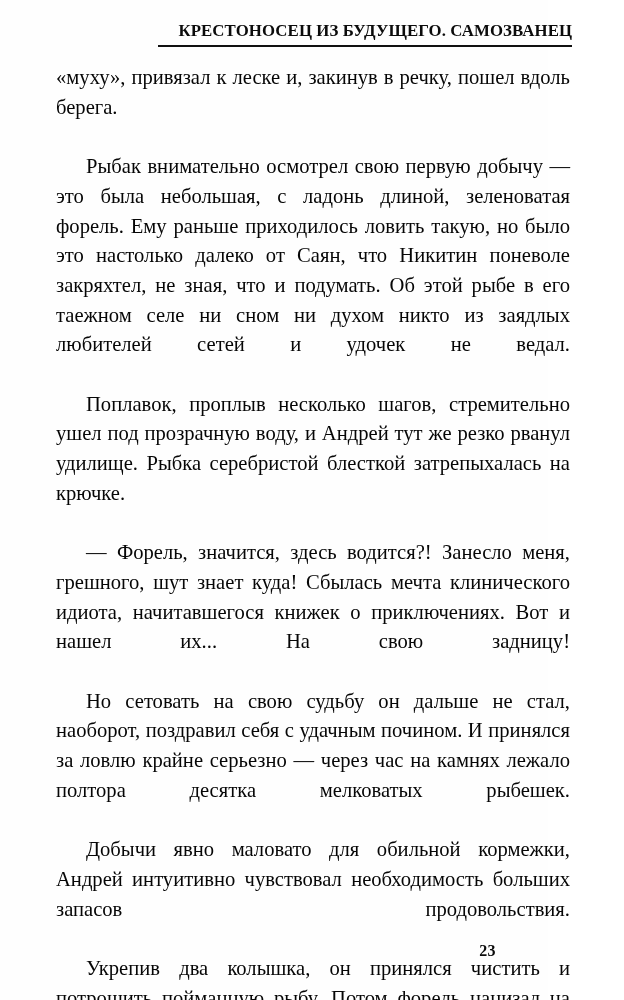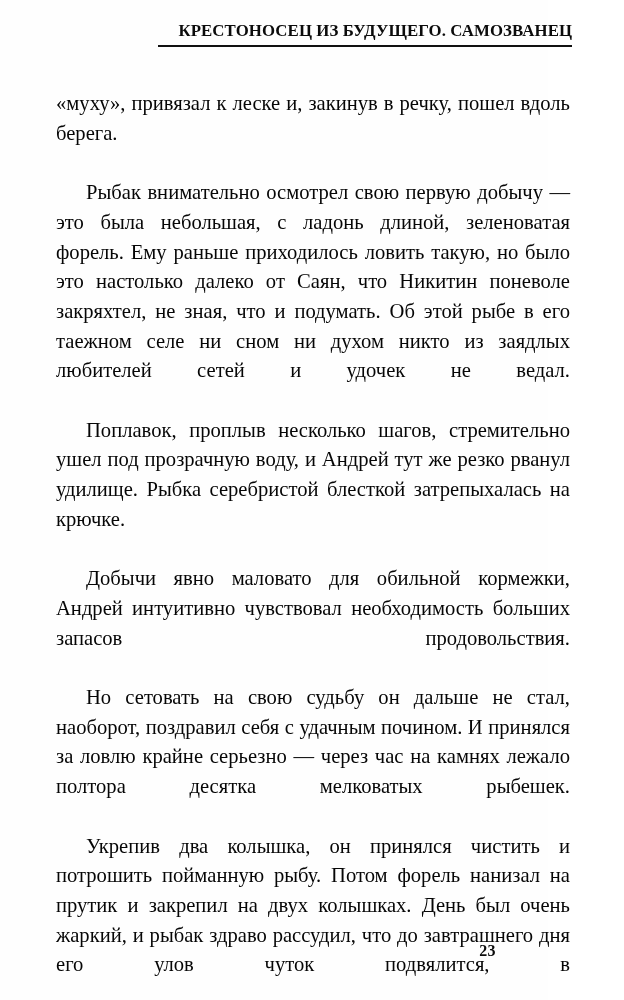--- a/index.html
+++ b/index.html
@@ -68,21 +68,20 @@
     line-height: 29.7px;
     text-align: justify;
     text-indent: 30px;
     color: #060606;
     font-weight: 500;
     word-spacing: 0px;
     -webkit-font-smoothing: none;
   }
   .para.no-indent {
     text-indent: 0;
-    margin-top: 26px;
   }
   
   .para::after {
     content: "";
     display: inline-block;
     width: 100%;
   }
 
   
   .folio {
@@ -104,20 +103,21 @@
   <div class="running-head">
     <span class="running-head-title">КРЕСТОНОСЕЦ ИЗ БУДУЩЕГО. САМОЗВАНЕЦ</span>
   </div>
 
   <div class="header-rule"></div>
 
   <div class="body-text">
     <p class="para no-indent">«муху», привязал к леске и, закинув в речку, пошел вдоль берега.</p>
     <p class="para">Рыбак внимательно осмотрел свою первую добычу — это была небольшая, с ладонь длиной, зеленоватая форель. Ему раньше приходилось ловить такую, но было это настолько далеко от Саян, что Никитин поневоле закряхтел, не зная, что и подумать. Об этой рыбе в его таежном селе ни сном ни духом никто из заядлых любителей сетей и удочек не ведал.</p>
     <p class="para">Поплавок, проплыв несколько шагов, стремительно ушел под прозрачную воду, и Андрей тут же резко рванул удилище. Рыбка серебристой блесткой затрепыхалась на крючке.</p>
+    <p class="para">— Форель, значится, здесь водится?! Занесло меня, грешного, шут знает куда! Сбылась мечта клинического идиота, начитавшегося книжек о приключениях. Вот и нашел их... На свою задницу!</p>
+    <p class="para">Но сетовать на свою судьбу он дальше не стал, наоборот, поздравил себя с удачным почином. И принялся за ловлю крайне серьезно — через час на камнях лежало полтора десятка мелковатых рыбешек.</p>
     <p class="para">Добычи явно маловато для обильной кормежки, Андрей интуитивно чувствовал необходимость больших запасов продовольствия.</p>
-    <p class="para">Но сетовать на свою судьбу он дальше не стал, наоборот, поздравил себя с удачным почином. И принялся за ловлю крайне серьезно — через час на камнях лежало полтора десятка мелковатых рыбешек.</p>
     <p class="para">Укрепив два колышка, он принялся чистить и потрошить пойманную рыбу. Потом форель нанизал на прутик и закрепил на двух колышках. День был очень жаркий, и рыбак здраво рассудил, что до завтрашнего дня его улов чуток подвялится, в</p>
   </div>
 
   <div class="folio">23</div>
 
 </div>
 
 </body></html>

